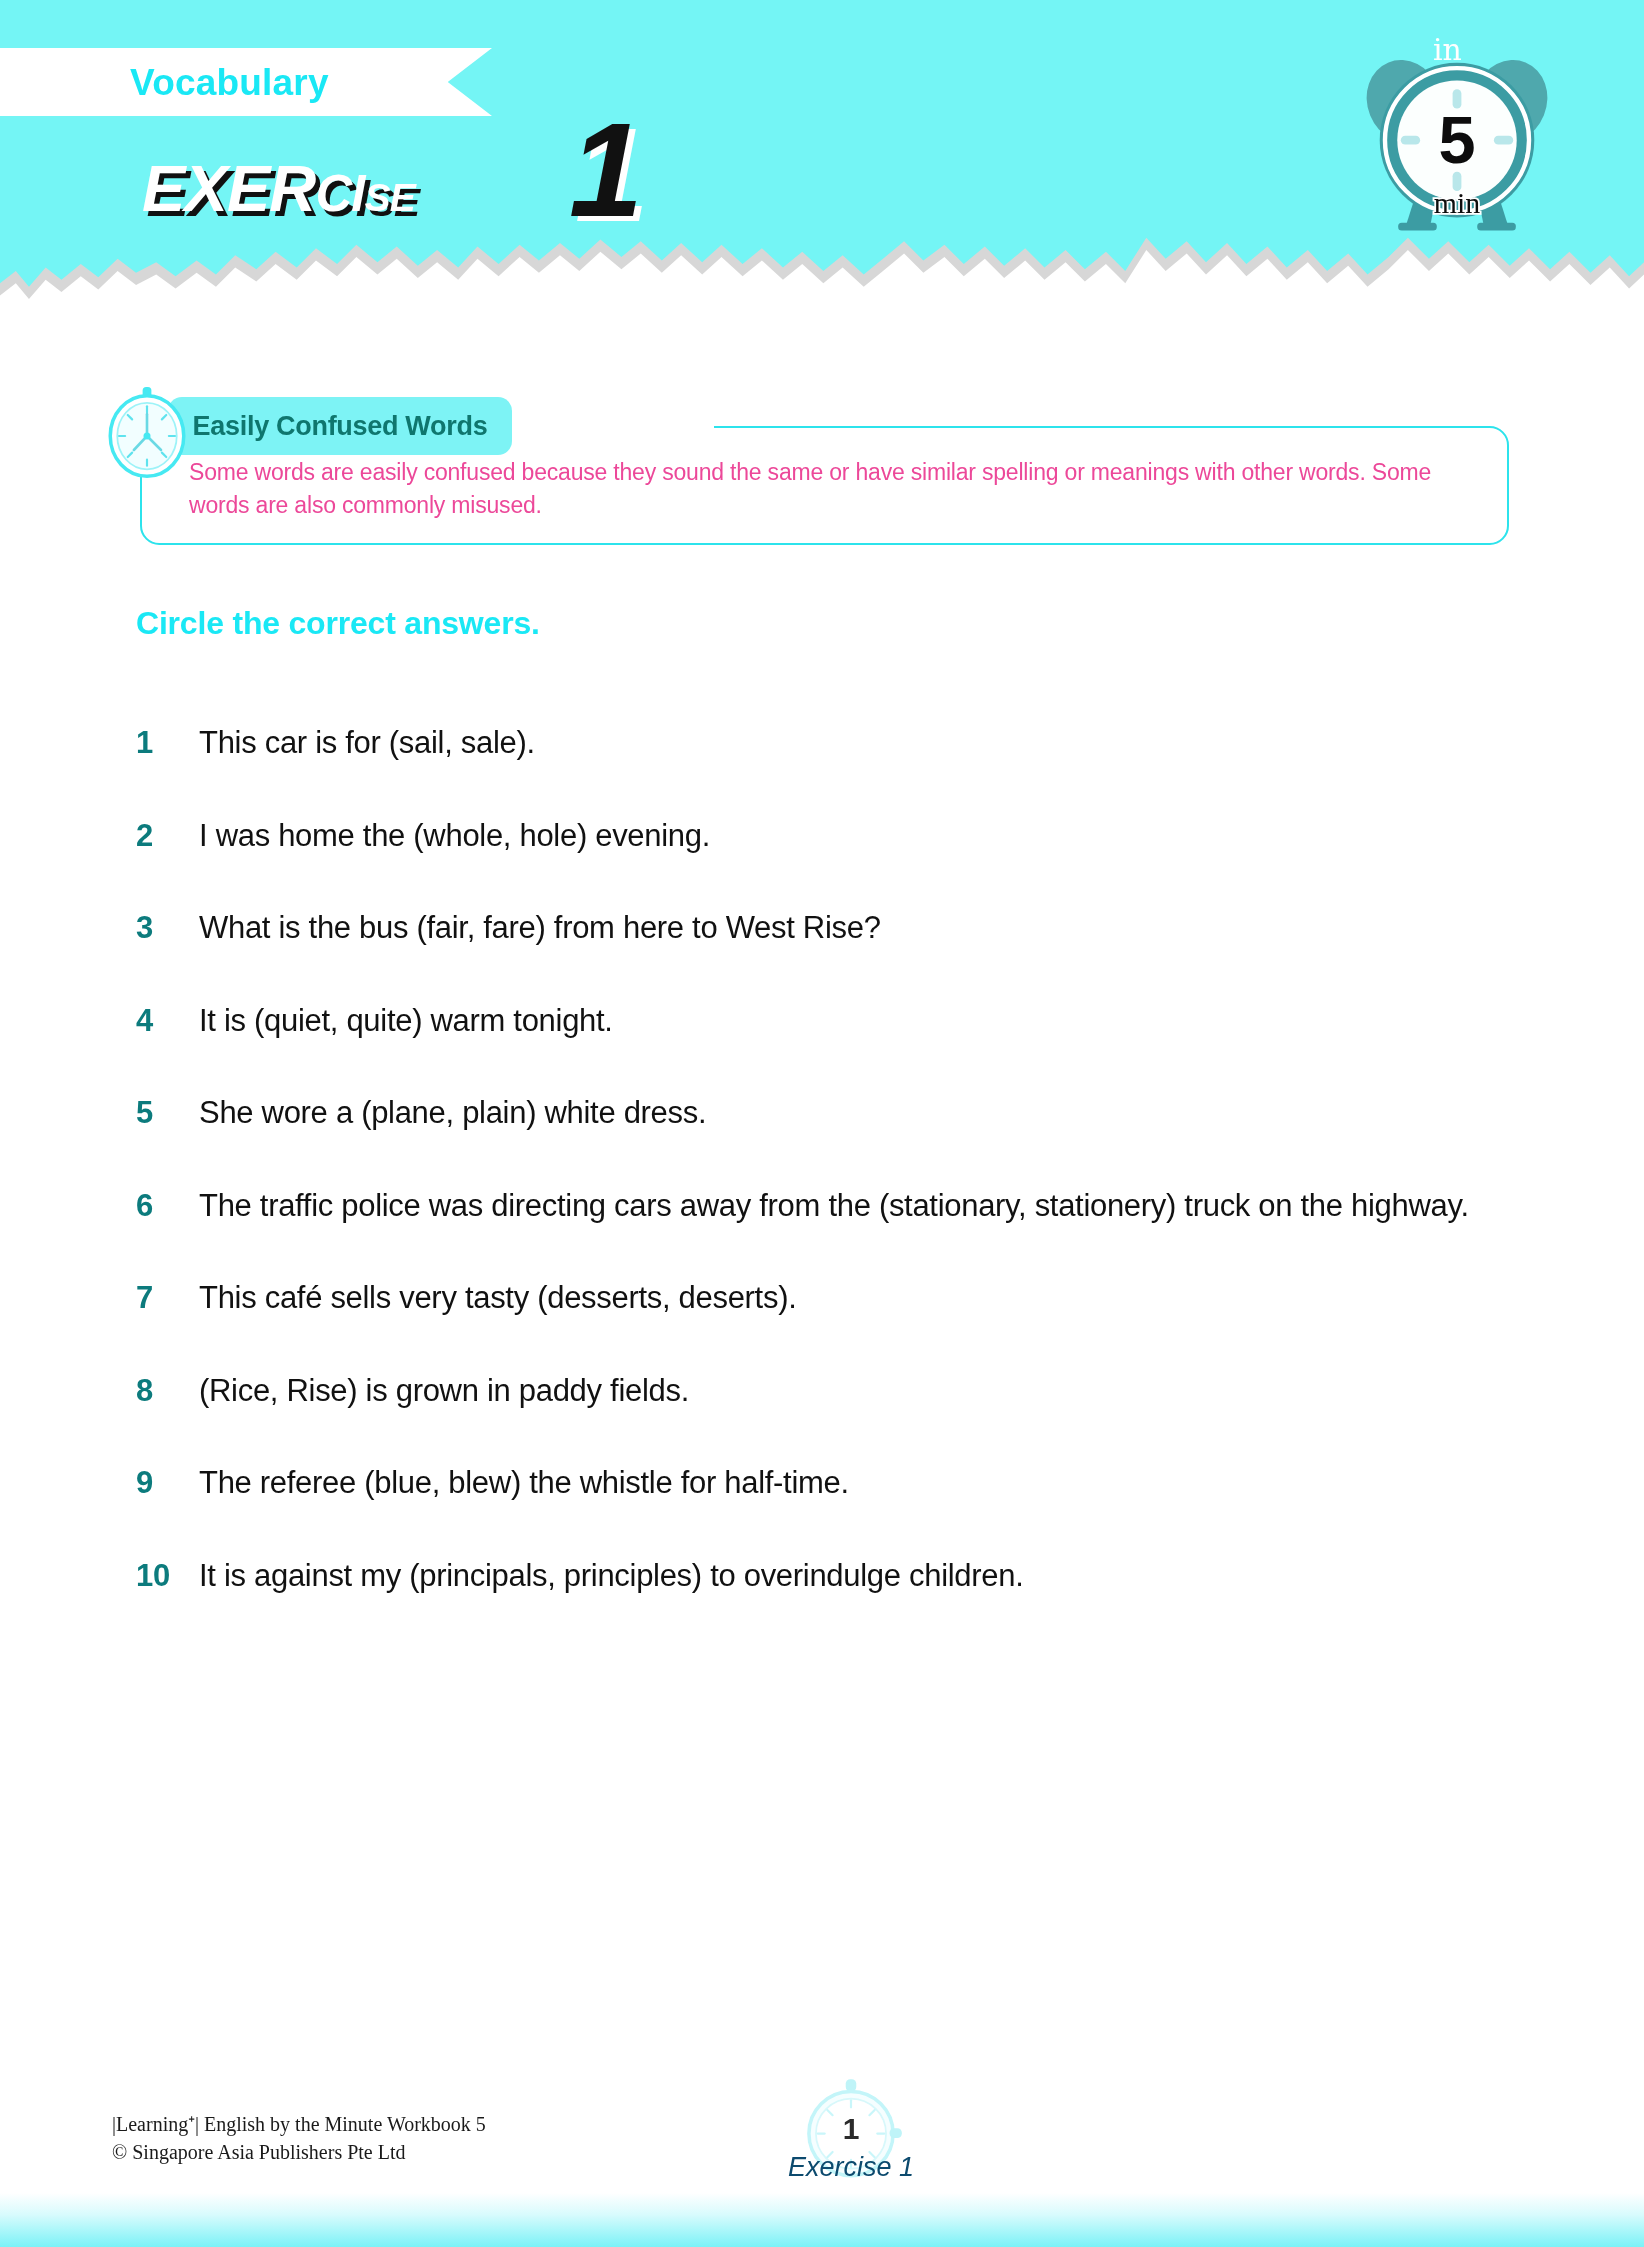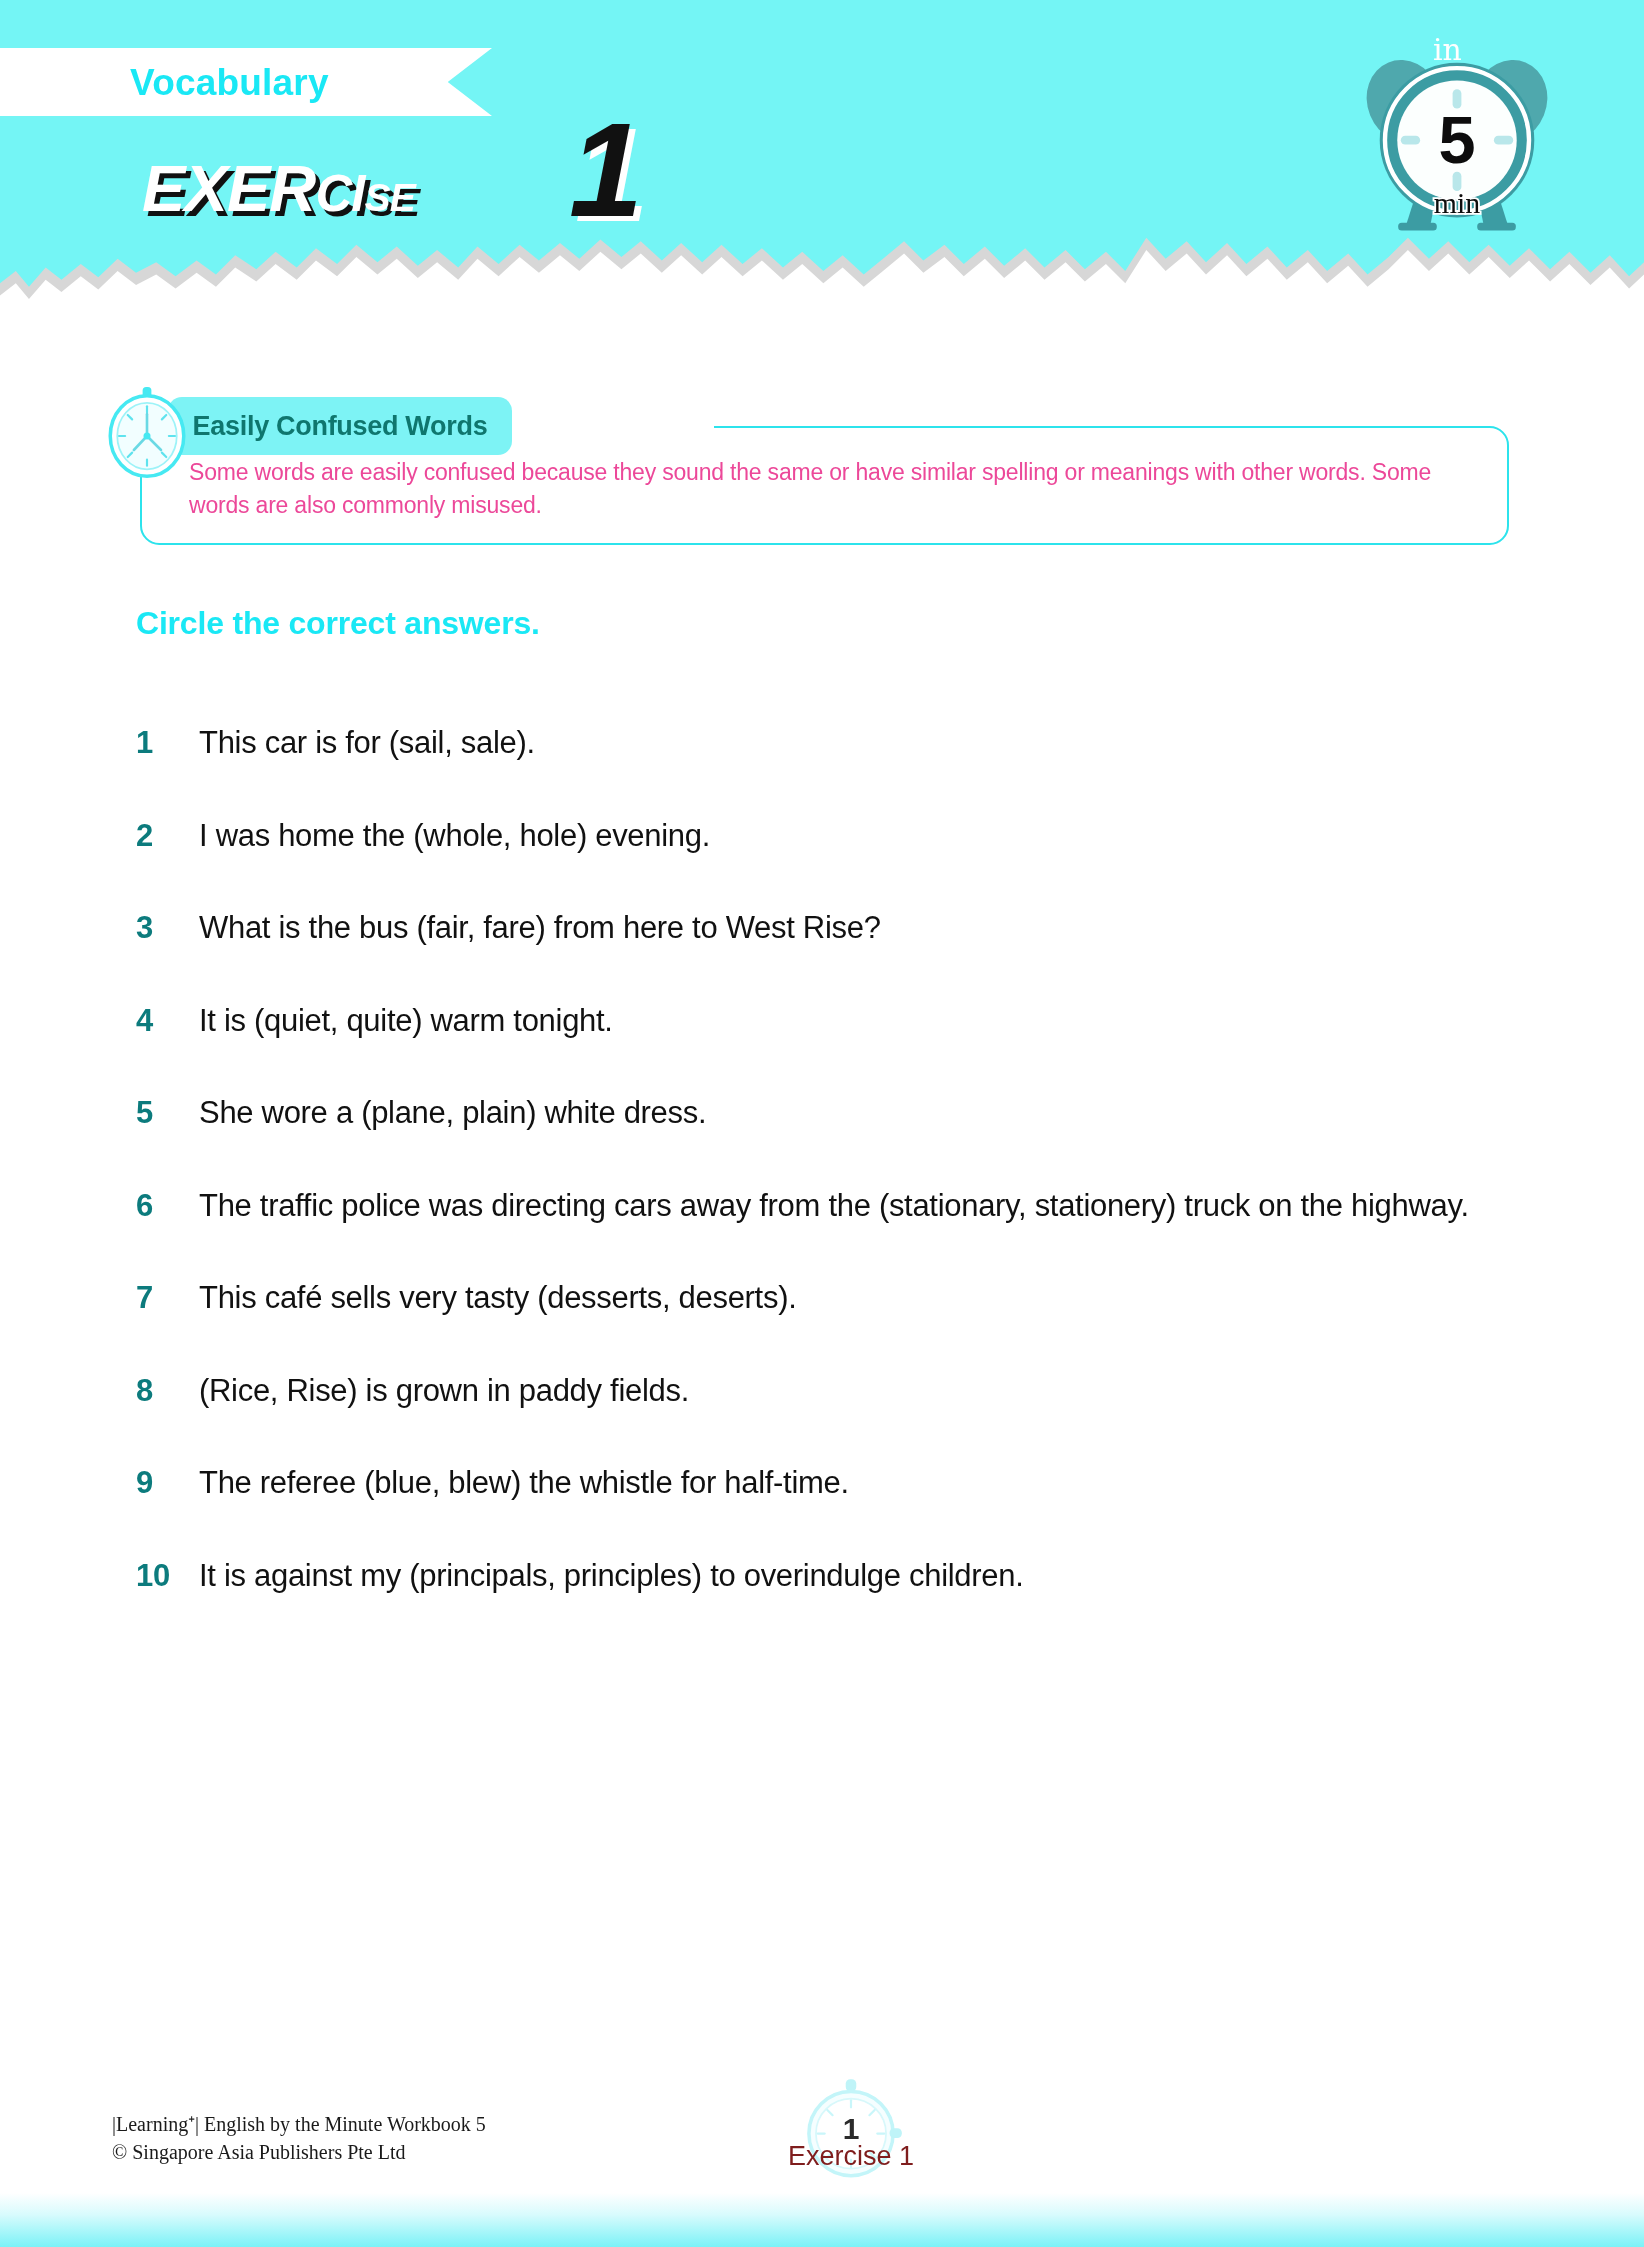--- a/index.html
+++ b/index.html
@@ -229,23 +229,24 @@
     left: 0; right: 0;
     top: 35px;
     font-size: 30px;
     font-weight: bold;
     color: #2b2b2b;
     line-height: 1;
   }
   .footer-exlabel {
     position: absolute;
     left: 0; right: 0;
-    top: 64px;
+    top: 75px;
     font-size: 27px;
-    color: #7f1d1d;
+    font-style: italic;
+    color: #0c4a6e;
     line-height: 1;
   }
   .footer-strip {
     position: absolute;
     left: 0;
     bottom: 0;
     width: 1644px;
     height: 54px;
     background: linear-gradient(to bottom, #ffffff 0%, #d8fbfd 40%, #7bf2f7 100%);
   }

